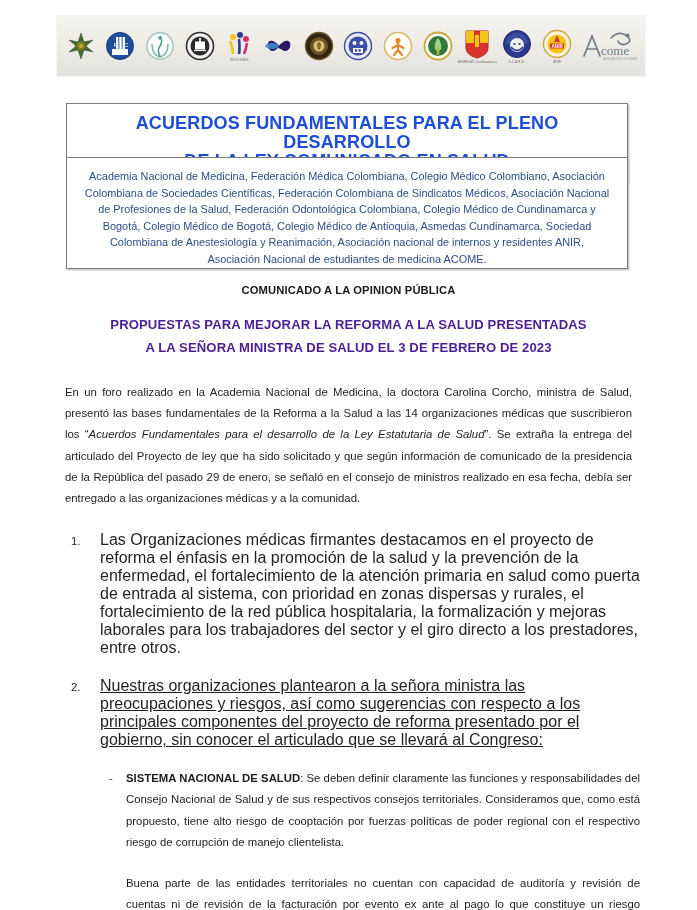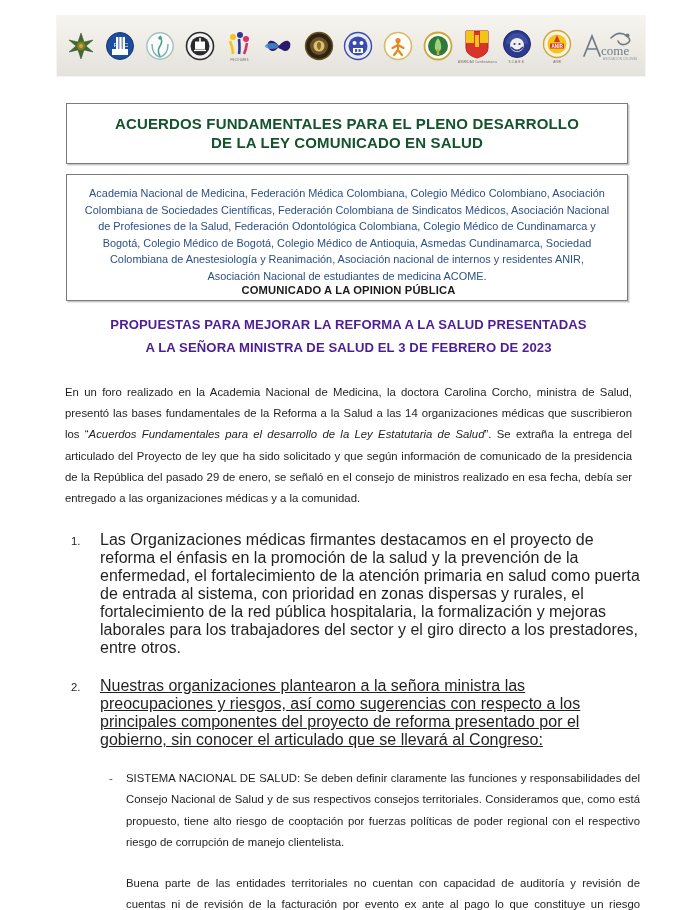--- a/index.html
+++ b/index.html
@@ -68,28 +68,28 @@
     box-sizing: border-box;
     background: #ffffff;
     border: 1.6px solid #7b7b7b;
     box-shadow: 1.5px 1.5px 0 0 #c9c9c9;
   }
   .title-box {
     top: 103px;
     padding: 10px 14px 11px;
   }
   .orgs-box {
-    top: 174px;
-    padding: 10px 16px 15px;
+    top: 157px;
+    padding: 10px 16px 0;
   }
 
   .doc-title {
-    color: #14532d;
+    color: #1d4ed8;
     font-weight: bold;
-    font-size: 15px;
+    font-size: 18px;
     line-height: 19px;
     text-align: center;
     letter-spacing: .15px;
   }
   .doc-title .line2 { display: block; }
 
   .orgs-text {
     color: #2c4f86;
     font-size: 10.9px;
     line-height: 16.6px;
@@ -131,21 +131,21 @@
   }
   p.para {
     margin: 8px;
     font-size: 11.35px;
     line-height: 21.2px;
     text-align: justify;
     text-justify: inter-word;
     color: #201d1d;
   }
   .para em { font-style: italic; }
-  .para b { font-weight: normal; }
+  .para b { font-weight: bold; }
 
   ol.numbered {
     margin: 22px 0 0 0;
     padding: 0 0 0 43px;
     list-style: none;
     counter-reset: item;
   }
   ol.numbered > li {
     position: relative;
     margin-bottom: 20px;

